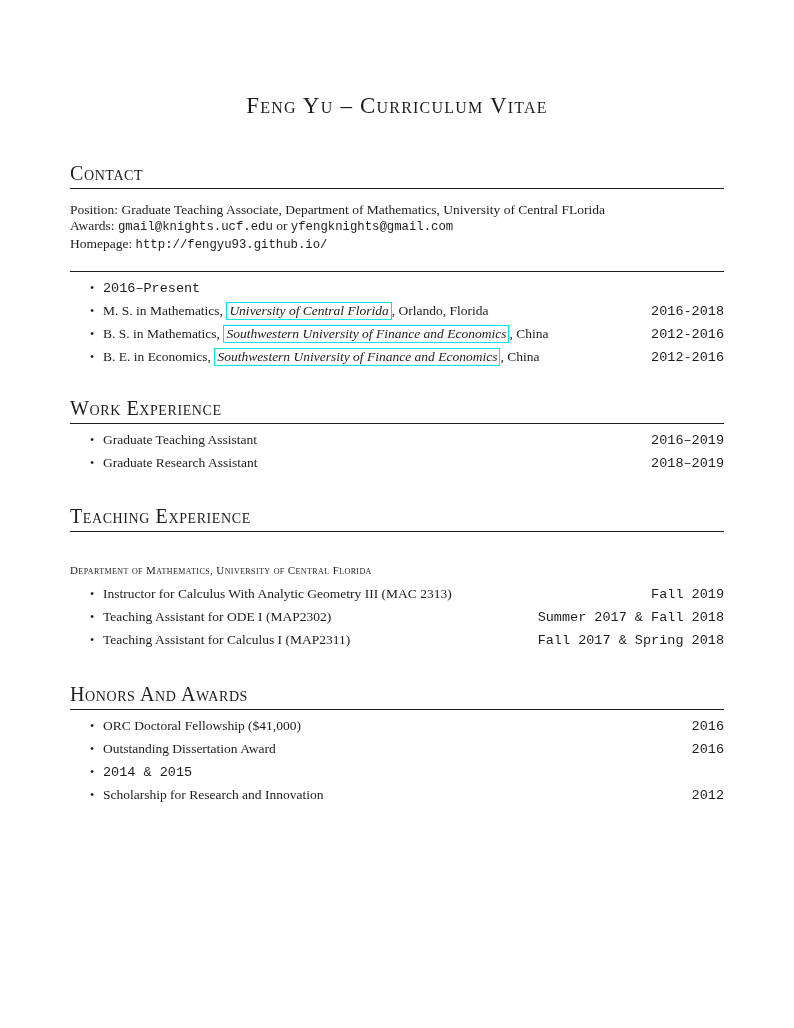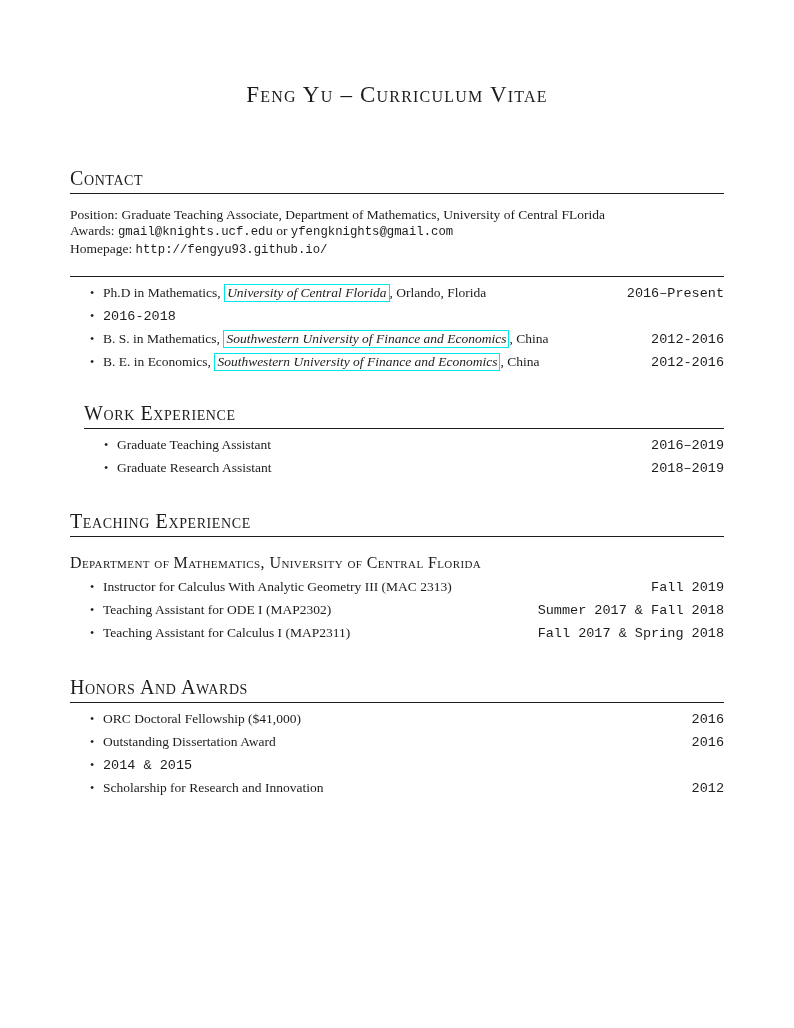--- a/index.html
+++ b/index.html
@@ -8,21 +8,21 @@
     width: 794px; height: 1028px;
     background: #ffffff;
     color: #1c1c1c;
     font-family: "Liberation Serif", "DejaVu Serif", serif;
     font-size: 13.5px;
     overflow: hidden;
   }
   .content { padding: 0 70px; }
 
   h1.cv-title {
-    margin: 0; padding-top: 80px;
+    margin: 11px; padding-top: 80px;
     text-align: center;
     font-weight: normal;
     font-variant: small-caps;
     font-size: 23px;
     letter-spacing: 1.2px;
     line-height: 30px;
   }
 
   h2.section-heading {
     margin: 0;
@@ -32,38 +32,38 @@
     letter-spacing: 0.6px;
     line-height: 24px;
   }
   .section-divider {
     border: none;
     border-top: 1.5px solid #1c1c1c;
     margin: 3px 0 0 0;
     height: 0;
   }
 
-  .sec-contact  { margin-top: 56px; }
+  .sec-contact  { margin-top: 40px; }
   .sec-education{ margin-top: 18px; }
-  .sec-work     { margin-top: 30px; margin-left: 14px; }
+  .sec-work     { margin-top: 30px; }
   .sec-teaching { margin-top: 32px; }
   .sec-honors   { margin-top: 33px; }
 
   .contact-block { margin-top: 13px; }
   .contact-row { line-height: 16.3px; }
   .mono {
     font-family: "Liberation Mono", "DejaVu Sans Mono", monospace;
     font-size: 12.3px;
   }
 
   h3.subsection-heading {
-    margin: 16px 0 0 0;
+    margin: 28px 0 0 0;
     font-weight: normal;
     font-variant: small-caps;
-    font-size: 16px;
+    font-size: 11px;
     letter-spacing: 0.4px;
     line-height: 20px;
   }
 
   .list { margin-top: 8px; }
   .list.tight { margin-top: 6px; }
   .item {
     display: flex;
     align-items: baseline;
     margin-top: 6px;
@@ -95,25 +95,25 @@
       <div class="contact-row"><span>Awards:</span> <span class="mono">gmail@knights.ucf.edu</span> <span>or</span> <span class="mono">yfengknights@gmail.com</span></div>
       <div class="contact-row"><span>Homepage:</span> <span class="mono">http://fengyu93.github.io/</span></div>
     </div>
   </section>
 
   <section class="sec-education">
     <div class="section-divider"></div>
     <div class="list">
       <div class="item">
         <span class="bullet">•</span>
-        <span class="item-text"><span>Ph.D in Mathematics, </span><span class="linkbox">University of Central Florida</span><span>, Orlando, Florida</span></span>
         <span class="item-date">2016–Present</span>
       </div>
       <div class="item">
         <span class="bullet">•</span>
+        <span class="item-text"><span>M. S. in Mathematics, </span><span class="linkbox">University of Central Florida</span><span>, Orlando, Florida</span></span>
         <span class="item-date">2016-2018</span>
       </div>
       <div class="item">
         <span class="bullet">•</span>
         <span class="item-text"><span>B. S. in Mathematics, </span><span class="linkbox">Southwestern University of Finance and Economics</span><span>, China</span></span>
         <span class="item-date">2012-2016</span>
       </div>
       <div class="item">
         <span class="bullet">•</span>
         <span class="item-text"><span>B. E. in Economics, </span><span class="linkbox">Southwestern University of Finance and Economics</span><span>, China</span></span>

